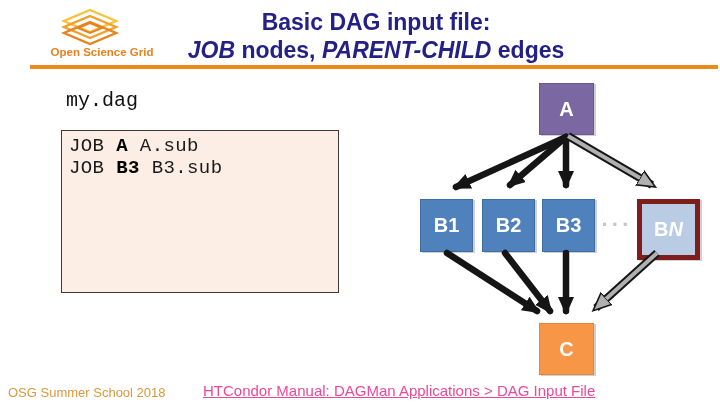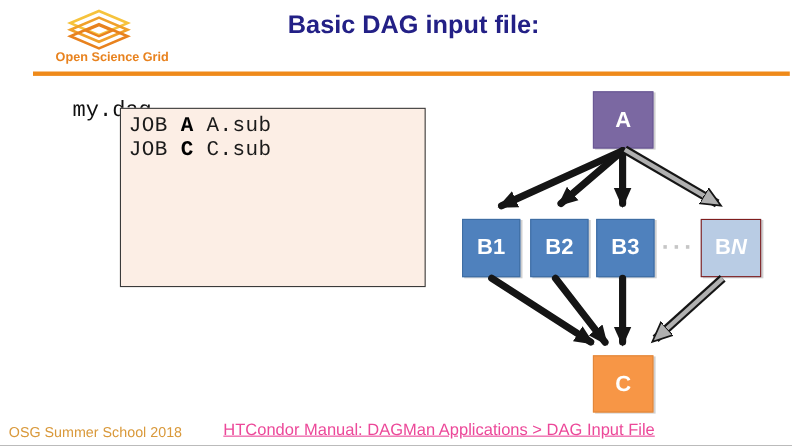--- a/index.html
+++ b/index.html
@@ -14,31 +14,31 @@
     font-size:11.5px;font-weight:bold;color:#e8821e;white-space:nowrap;}
   
   .title{position:absolute;left:40px;top:8px;width:672px;text-align:center;
     font-size:23px;font-weight:bold;color:#232086;line-height:28px;white-space:nowrap;}
   .seg-i{font-style:italic;}
   .seg-b{font-weight:bold;}
   .rule{position:absolute;left:30px;top:65px;width:688px;height:4px;background:#ef8a1a;}
   
   .file-label{position:absolute;left:66px;top:89px;font-family:"Liberation Mono",monospace;
     font-size:20px;color:#111;}
-  .code-box{position:absolute;left:61px;top:98px;width:269px;height:157px;
+  .code-box{position:absolute;left:61px;top:130px;width:269px;height:157px;
     background:#fceee5;border:1px solid #3a3a3a;padding:4px 0 0 7px;
-    font-family:"Liberation Mono",monospace;font-size:19px;letter-spacing:0.4px;color:#1a1a1a;margin-left:48px;}
+    font-family:"Liberation Mono",monospace;font-size:19px;letter-spacing:0.4px;color:#1a1a1a;}
   .code-line{line-height:22.3px;white-space:nowrap;}
   .code-line .seg-b{font-weight:bold;color:#000;}
   
   .node{position:absolute;display:flex;align-items:center;justify-content:center;
     color:#ffffff;font-weight:bold;font-size:20px;box-shadow:2px 1px 0 rgba(150,150,150,.45);}
   .node-a{border:1px solid #6a5894;}
   .node-b{border:1px solid #3e6da3;}
-  .node-bn{border:1px solid #7f1d1d;}
+  .node-bn{border:5px solid #7f1d1d;}
   .node-c{border:1px solid #e2873a;}
   .dots{position:absolute;left:597px;top:199px;width:40px;height:51px;display:flex;
     align-items:center;justify-content:center;color:#c6c6c6;font-size:22px;font-weight:bold;
     letter-spacing:3px;}
   .edges{position:absolute;left:400px;top:125px;pointer-events:none;}
   
   .footer-left{position:absolute;left:8px;top:385px;font-size:13px;color:#d9993b;}
   .footer-link{position:absolute;left:203px;top:382px;font-size:15px;color:#ec4899;
     text-decoration:underline;cursor:pointer;}
 </style>
@@ -52,27 +52,28 @@
       <path d="M32,2 L58,13 L32,24 L6,13 Z" fill="none" stroke="#f6c33c" stroke-width="2.4"></path>
       <path d="M32,8 L58,19 L32,30 L6,19 Z" fill="none" stroke="#f0a02a" stroke-width="2.4"></path>
       <path d="M32,14 L58,25 L32,36 L6,25 Z" fill="none" stroke="#e8821e" stroke-width="2.4"></path>
       <path d="M32,15 L44,20 L32,25 L20,20 Z" fill="none" stroke="#e8821e" stroke-width="2"></path>
     </svg>
     <div class="logo-text">Open Science Grid</div>
   </div>
 
   <div class="title">
     <div>Basic DAG input file:</div>
+    <div><span class="seg-i">JOB</span><span> nodes, </span><span class="seg-i">PARENT-CHILD</span><span> edges</span></div>
   </div>
   <div class="rule"></div>
 
   <div class="file-label">my.dag</div>
   <div class="code-box">
       <div class="code-line"><span>JOB </span><span class="seg-b">A</span><span> A.sub</span></div>
-      <div class="code-line"><span>JOB </span><span class="seg-b">C</span><span> C.sub</span></div>
+      <div class="code-line"><span>JOB </span><span class="seg-b">B3</span><span> B3.sub</span></div>
     </div>
 
   <div class="node node-a" style="left: 539px; top: 83px; width: 53px; height: 50px; background: rgb(123, 104, 162);">
     <span>A</span>
   </div>
   <div class="node node-b" style="left: 420px; top: 199px; width: 51px; height: 51px; background: rgb(79, 129, 189);">
     <span>B1</span>
   </div>
   <div class="node node-b" style="left: 482px; top: 199px; width: 51px; height: 51px; background: rgb(79, 129, 189);">
     <span>B2</span>

